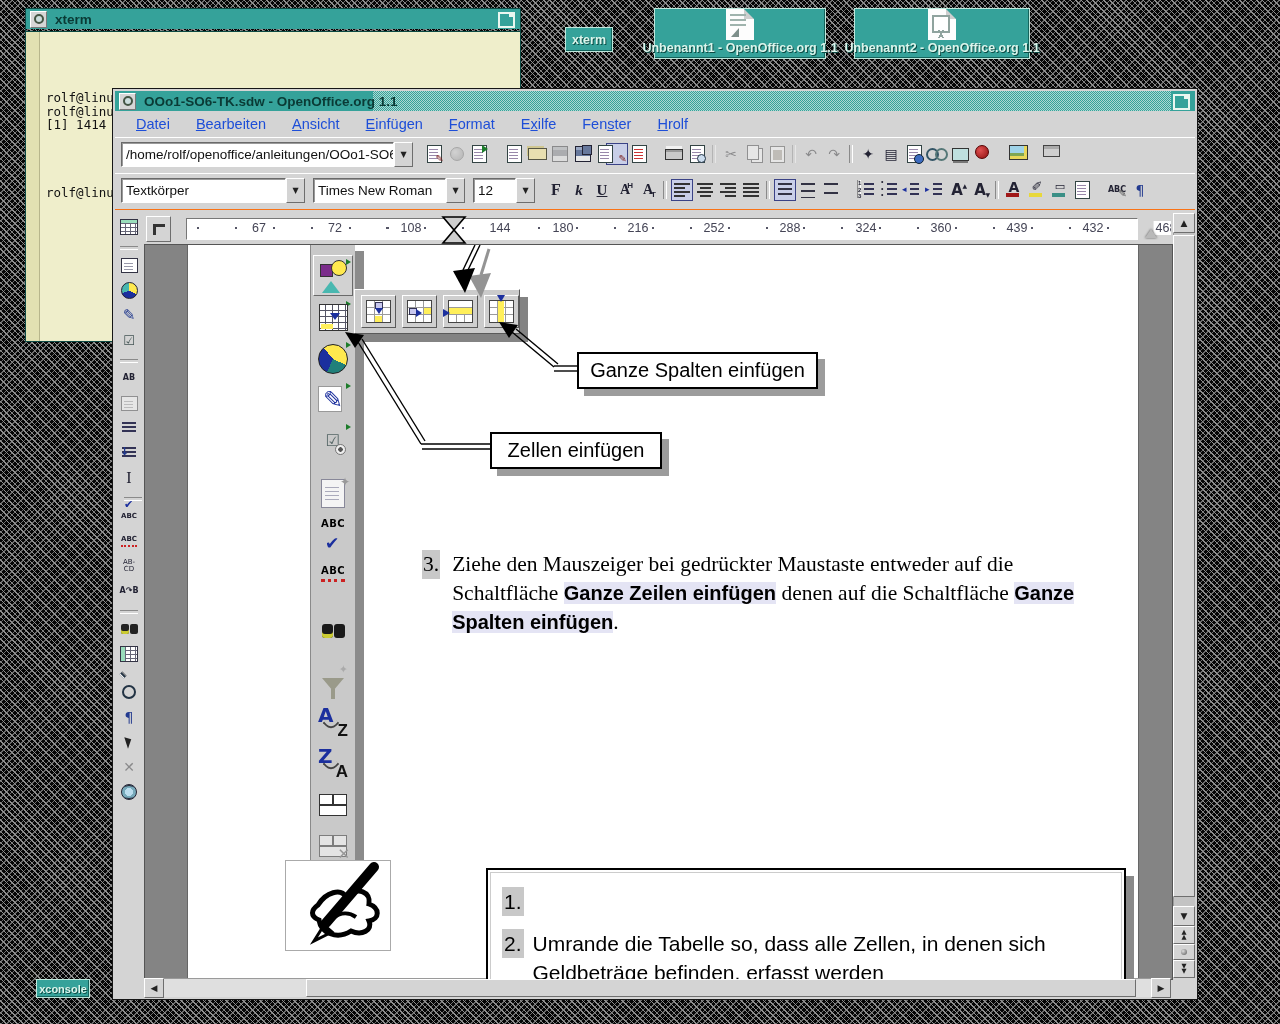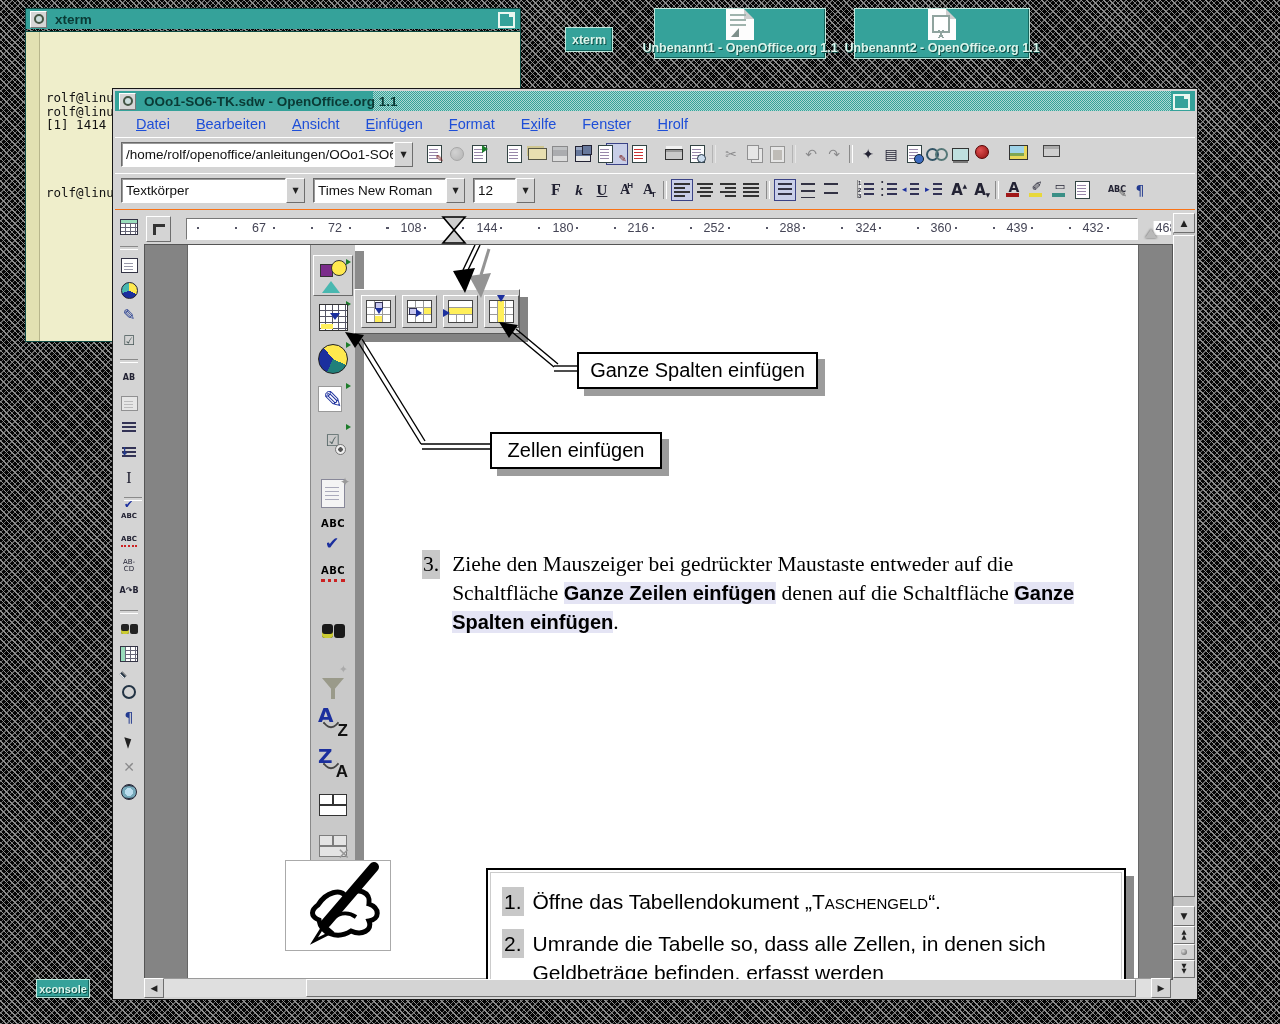--- a/index.html
+++ b/index.html
@@ -622,21 +622,21 @@
       </div>
   </div>
 
   <div id="w-ruler">
     <div class="band"></div>
     <div class="ticks"></div>
     <div>
       <span class="rnum" style="left:115px">67</span>
         <span class="rnum" style="left:191px">72</span>
         <span class="rnum" style="left:267px">108</span>
-        <span class="rnum" style="left:343px">144</span>
+        <span class="rnum" style="left:356px">144</span>
         <span class="rnum" style="left:419px">180</span>
         <span class="rnum" style="left:494px">216</span>
         <span class="rnum" style="left:570px">252</span>
         <span class="rnum" style="left:646px">288</span>
         <span class="rnum" style="left:722px">324</span>
         <span class="rnum" style="left:797px">360</span>
         <span class="rnum" style="left:873px">439</span>
         <span class="rnum" style="left:949px">432</span>
         <span class="rnum" style="left:1022px">468</span>
     </div>
@@ -770,21 +770,20 @@
         <polygon points="38,64 28,80 46,71" fill="#fff" stroke="#000" stroke-width="3"></polygon>
         <path d="M32 44 C40 31 55 27 60 36 C72 25 85 31 83 43 C94 47 94 58 83 60 C87 69 76 75 65 70 C51 79 35 72 33 59 C24 55 25 49 32 44 Z" fill="none" stroke="#000" stroke-width="5"></path>
         <path d="M46 58 C54 51 63 51 70 56" fill="none" stroke="#000" stroke-width="4"></path>
       </svg>
     </div>
 
     <div id="taskbox">
 
         <div class="titem">
           <span class="tnum">1.</span>
-          <span class="ttext"><span>Öffne das Tabellendokument „</span><span class="scaps">Taschengeld</span><span>“.</span></span>
         </div>
 
         <div class="titem">
           <span class="tnum">2.</span>
           <span class="ttext"><span>Umrande die Tabelle so, dass alle Zellen, in denen sich Geldbeträge befinden, erfasst werden</span><span class="scaps"></span><span></span></span>
         </div>
 
     </div>
   </div>
 

